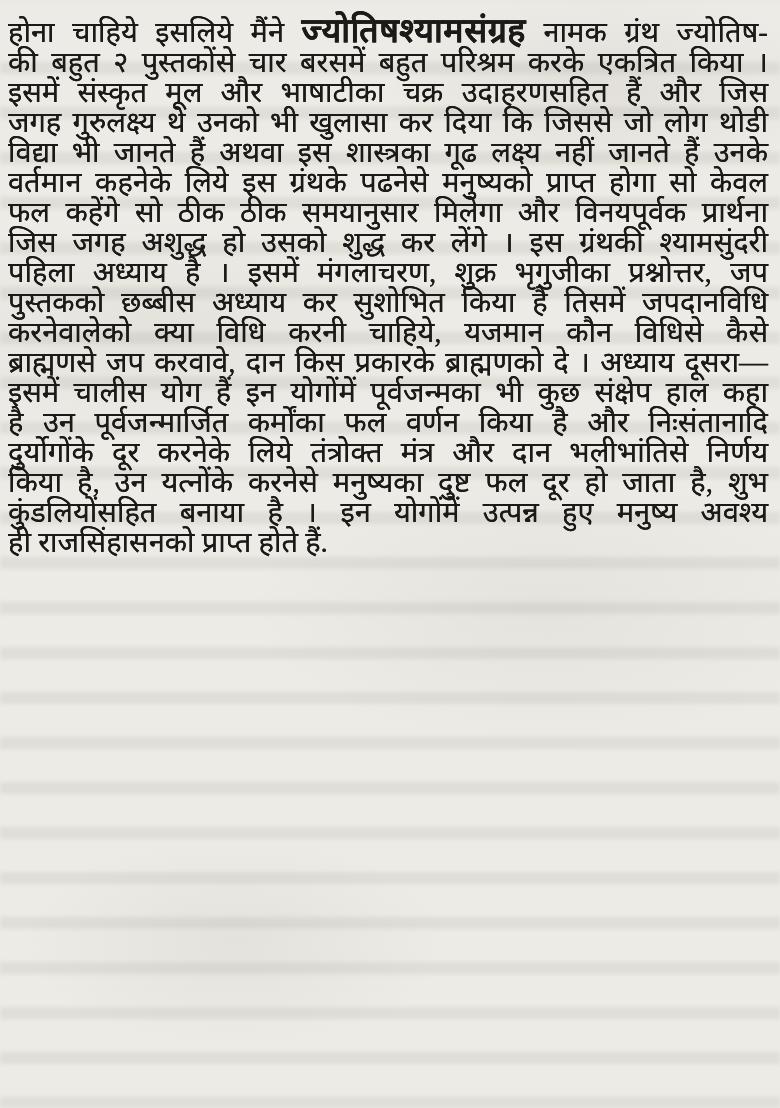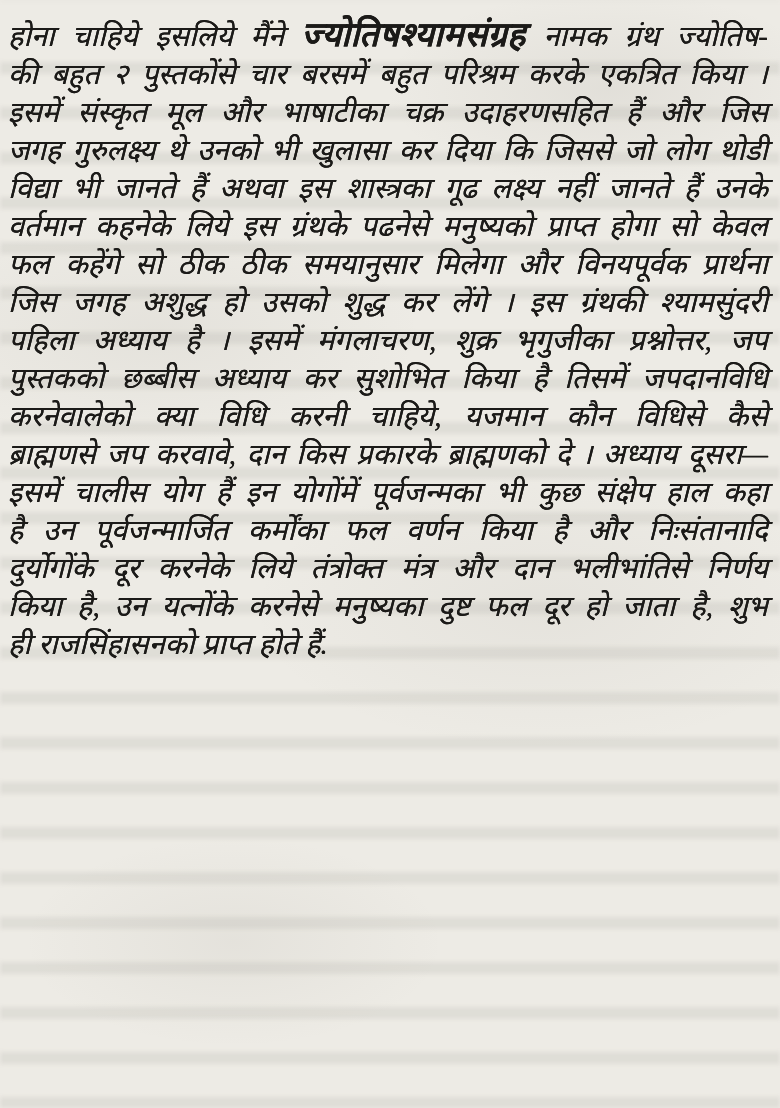--- a/index.html
+++ b/index.html
@@ -32,23 +32,22 @@
       var(--ghost) 28px, var(--ghost) 40px,
       transparent 40px, transparent 45px);
     background-position:0 34px;
     filter:blur(2px);
     pointer-events:none;
   }
   .body-text{
     position:relative;
     color:var(--ink);
     font-size:29px;
-    line-height:38px;
+    line-height:30px;
     text-shadow:0 0 0.6px currentColor;
-    font-style:italic;
   }
   .line{
     text-align:justify;
     text-align-last:justify;
     white-space:normal;
   }
   .line.last{
     text-align-last:left;
   }
   .emph{
@@ -72,15 +71,16 @@
     <div class="line">फल कहेंगे सो ठीक ठीक समयानुसार मिलेगा और विनयपूर्वक प्रार्थना</div>
     <div class="line">जिस जगह अशुद्ध हो उसको शुद्ध कर लेंगे । इस ग्रंथकी श्यामसुंदरी</div>
     <div class="line">पहिला अध्याय है । इसमें मंगलाचरण, शुक्र भृगुजीका प्रश्नोत्तर, जप</div>
     <div class="line">पुस्तकको छब्बीस अध्याय कर सुशोभित किया है तिसमें जपदानविधि</div>
     <div class="line">करनेवालेको क्या विधि करनी चाहिये, यजमान कौन विधिसे कैसे</div>
     <div class="line">ब्राह्मणसे जप करवावे, दान किस प्रकारके ब्राह्मणको दे । अध्याय दूसरा—</div>
     <div class="line">इसमें चालीस योग हैं इन योगोंमें पूर्वजन्मका भी कुछ संक्षेप हाल कहा</div>
     <div class="line">है उन पूर्वजन्मार्जित कर्मोंका फल वर्णन किया है और निःसंतानादि</div>
     <div class="line">दुर्योगोंके दूर करनेके लिये तंत्रोक्त मंत्र और दान भलीभांतिसे निर्णय</div>
     <div class="line">किया है, उन यत्नोंके करनेसे मनुष्यका दुष्ट फल दूर हो जाता है, शुभ</div>
+    <div class="line">कुंडलियोंसहित बनाया है । इन योगोंमें उत्पन्न हुए मनुष्य अवश्य</div>
     <div class="line last">ही राजसिंहासनको प्राप्त होते हैं.</div>
   </div>
 </div>
 
 </body></html>

